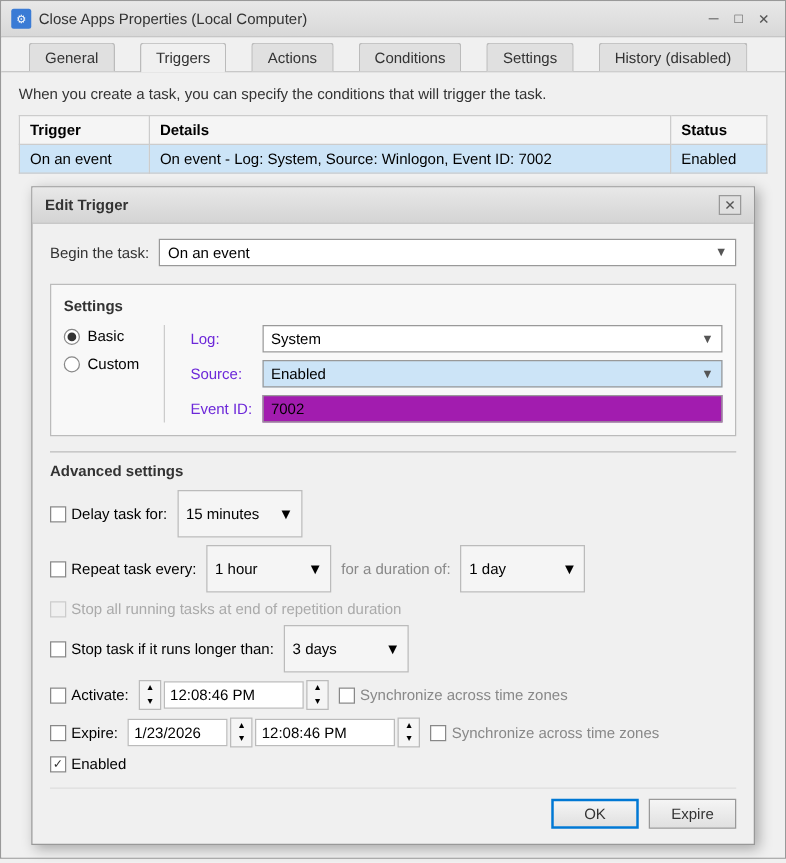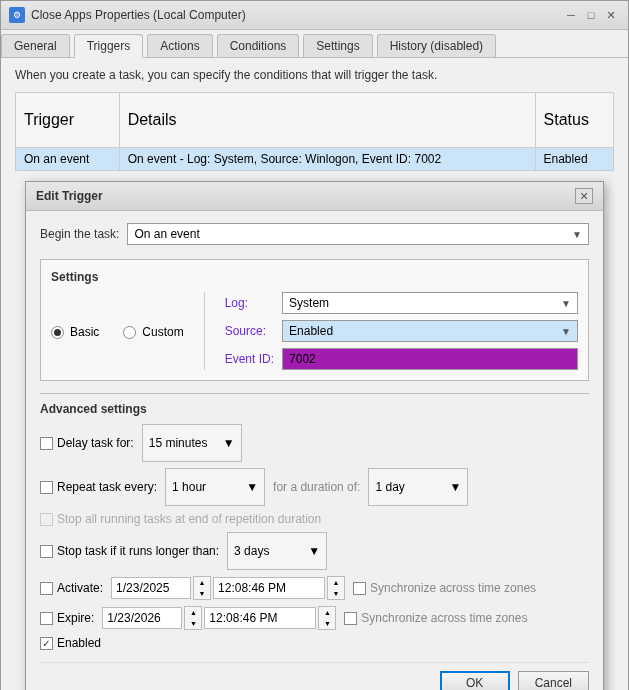--- a/index.html
+++ b/index.html
@@ -67,22 +67,22 @@
       justify-content: center;
       font-size: 11px;
       color: #555;
     }
 
     
     .tab-bar {
       display: flex;
       background: #f0f0f0;
       border-bottom: 1px solid #bbb;
-      padding: 4px 0 0;
-      gap: 4px;
+      padding: 4px 22px 0;
+      gap: 20px;
     }
 
     .tab {
       padding: 4px 12px;
       border: 1px solid #bbb;
       border-bottom: none;
       background: #e0e0e0;
       cursor: pointer;
       font-size: 12px;
       color: #333;
@@ -113,24 +113,24 @@
       width: 100%;
       border: 1px solid #bbb;
       border-collapse: collapse;
       background: white;
       margin-bottom: 10px;
     }
 
     .triggers-table th {
       background: #f5f5f5;
       border: 1px solid #ccc;
-      padding: 18px 8px;
+      padding: 4px 8px;
       text-align: left;
-      font-weight: normal;
-      font-size: 16px;
+      font-weight: bold;
+      font-size: 12px;
     }
 
     .triggers-table td {
       border: 1px solid #ccc;
       padding: 4px 8px;
       font-size: 12px;
     }
 
     .triggers-table tr.selected td {
       background: #cce4f7;
@@ -226,22 +226,22 @@
       margin-bottom: 8px;
     }
 
     .settings-inner {
       display: flex;
       gap: 16px;
     }
 
     .radio-group {
       display: flex;
-      flex-direction: row;
-      gap: 24px;
+      flex-direction: column;
+      gap: 8px;
       padding-top: 2px;
     }
 
     .radio-item {
       display: flex;
       align-items: center;
       gap: 6px;
       cursor: pointer;
     }
 
@@ -598,21 +598,20 @@
                 <span>▼</span>
               </div>
             </div>
 
             <div class="adv-row">
               <div class="checkbox-item">
                 <div class="checkbox"></div>
                 <span>Activate:</span>
               </div>
               <div class="datetime-field">
-                <input class="date-input" type="text" value="1/23/2025" style="">
                 <div class="date-spin">
                   <button>▲</button>
                   <button>▼</button>
                 </div>
                 <input class="time-input" type="text" value="12:08:46 PM" style="">
                 <div class="date-spin">
                   <button>▲</button>
                   <button>▼</button>
                 </div>
               </div>
@@ -648,21 +647,21 @@
             <div class="adv-row">
               <div class="checkbox-item">
                 <div class="checkbox checked"></div>
                 <span>Enabled</span>
               </div>
             </div>
           </div>
 
           <div class="dialog-buttons">
             <button class="btn primary">OK</button>
-            <button class="btn">Cancel</button>
+            <button class="btn">Expire</button>
           </div>
 
         </div>
       </div>
     </div>
 
   </div>
 </div>
 
 </body></html>

